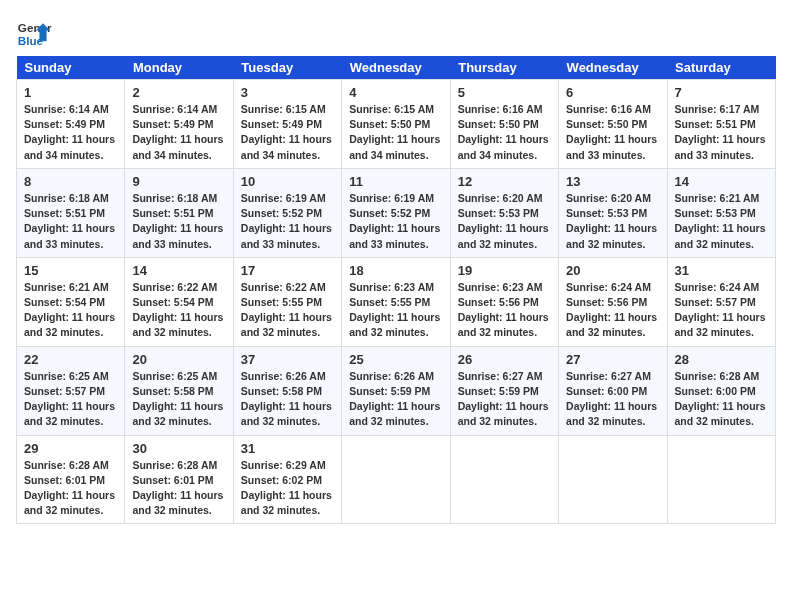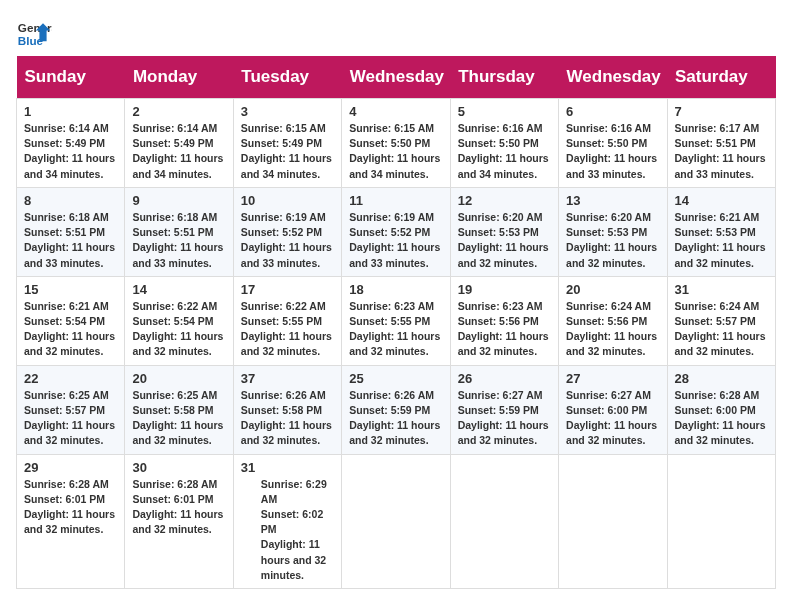--- a/index.html
+++ b/index.html
@@ -36,25 +36,25 @@
     .subtitle {
       font-size: 14px;
       color: #555;
     }
     table {
       width: 100%;
       border-collapse: collapse;
       table-layout: fixed;
     }
     th {
-      background-color: #be185d;
+      background-color: #1d4ed8;
       color: #fff;
       text-align: left;
-      padding: 11px 8px;
-      font-size: 17px;
+      padding: 4px 8px;
+      font-size: 13px;
       font-weight: bold;
     }
     td {
       border: 1px solid #ddd;
       vertical-align: top;
       padding: 5px 7px;
       font-size: 10.5px;
       color: #333;
       background: #fff;
       min-height: 70px;
@@ -288,21 +288,21 @@
 Daylight: 11 hours and 32 minutes.</div>
         </td>
         <td>
           <span class="day-num">30</span>
           <div class="cell-text" style="white-space: pre-line;">Sunrise: 6:28 AM
 Sunset: 6:01 PM
 Daylight: 11 hours and 32 minutes.</div>
         </td>
         <td>
           <span class="day-num">31</span>
-          <div class="cell-text" style="white-space: pre-line; margin-left: 20px;">Sunrise: 6:29 AM
+          <div class="cell-text" style="white-space: pre-line;">Sunrise: 6:29 AM
 Sunset: 6:02 PM
 Daylight: 11 hours and 32 minutes.</div>
         </td>
         <td class="empty-cell"></td>
         <td class="empty-cell"></td>
         <td class="empty-cell"></td>
         <td class="empty-cell"></td>
       </tr>
     </tbody>
 </table>

